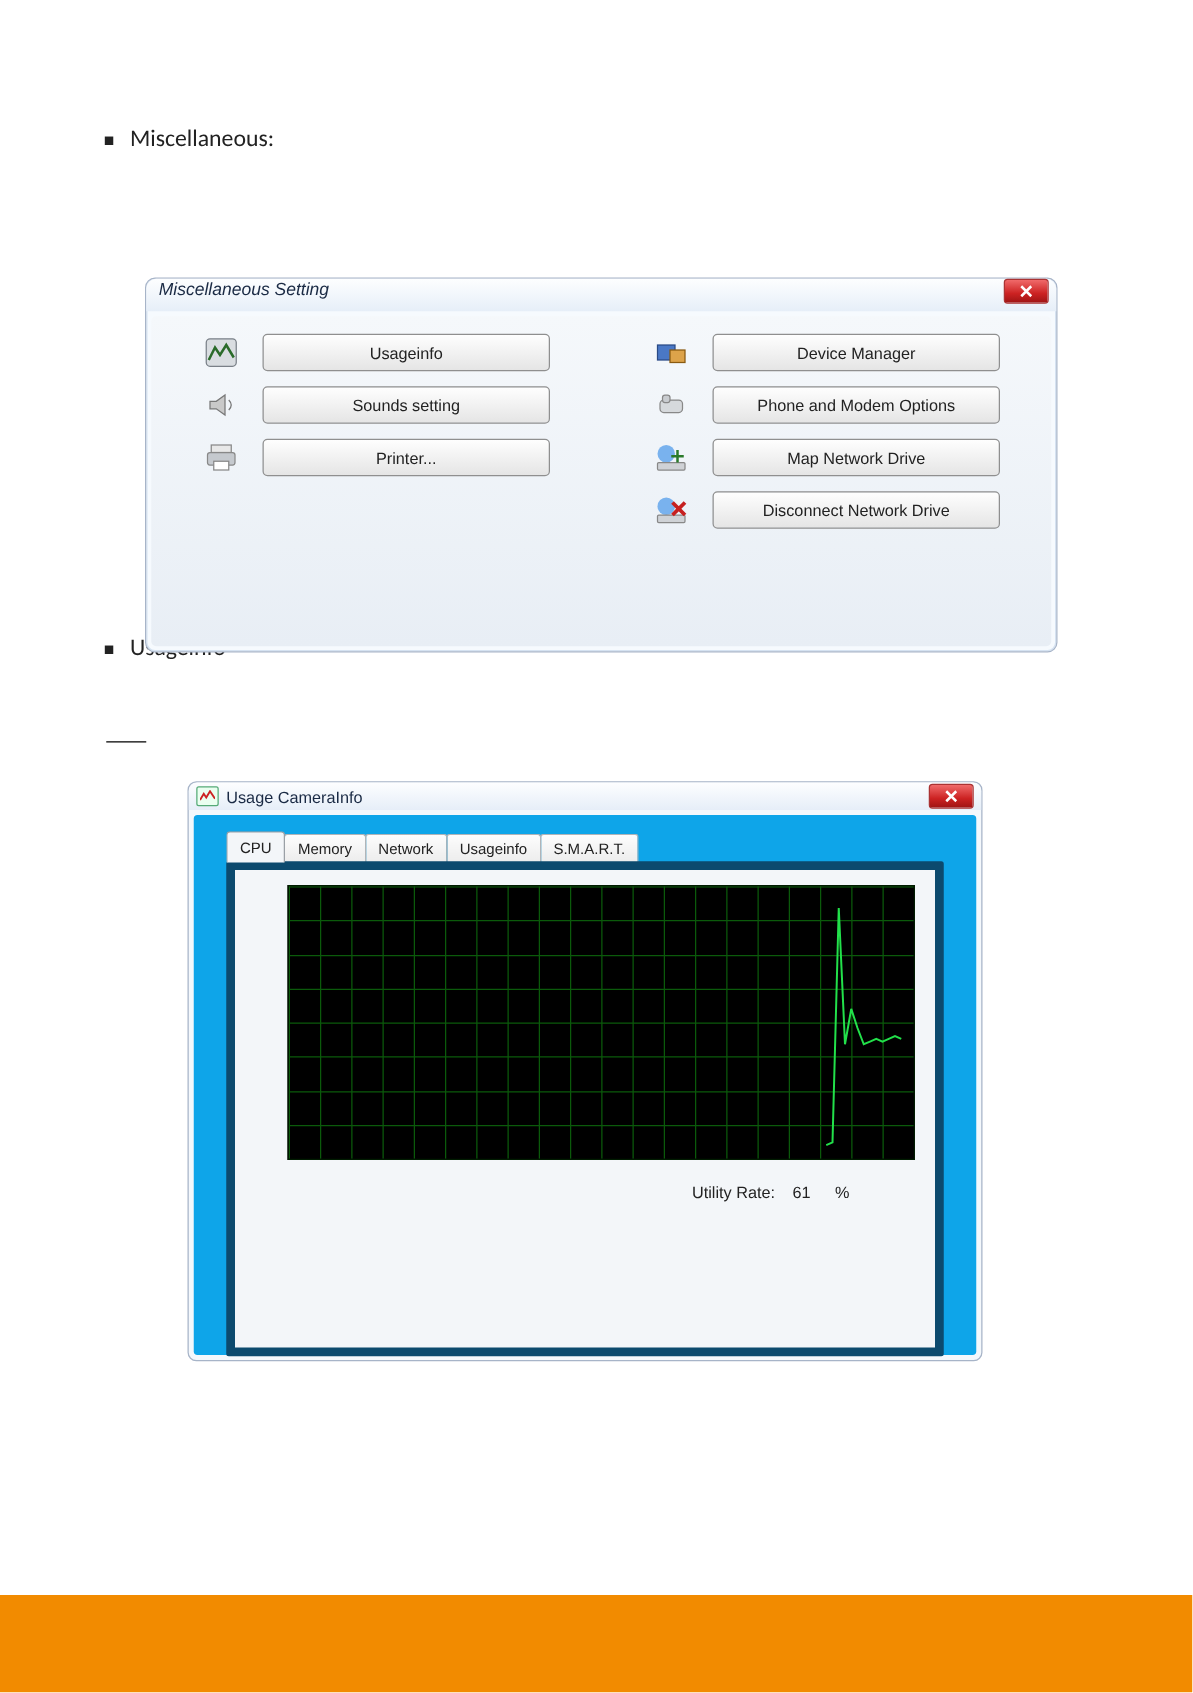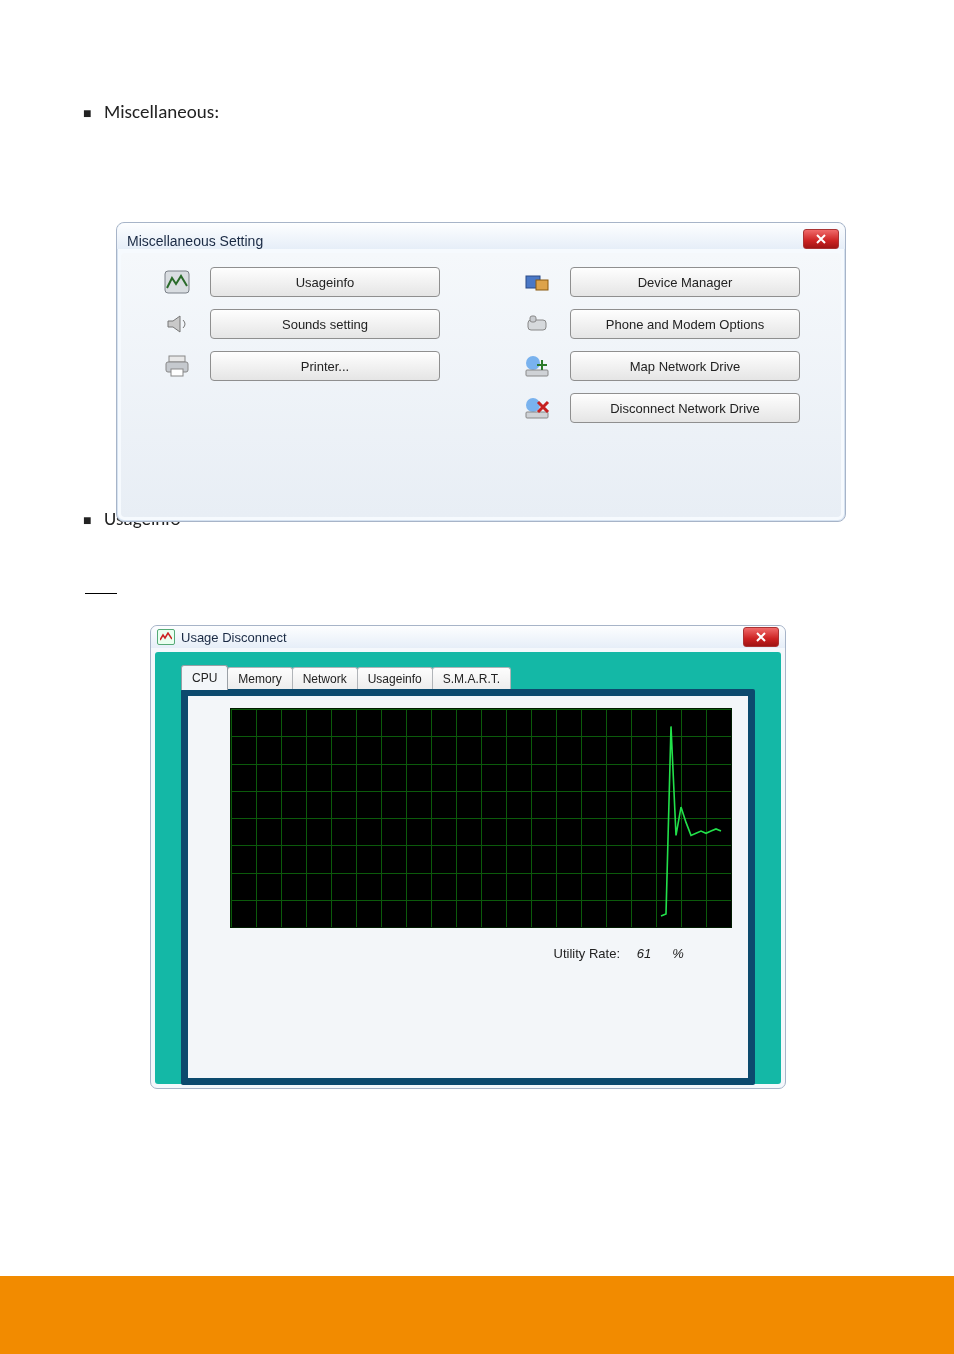--- a/index.html
+++ b/index.html
@@ -30,24 +30,24 @@
     position: absolute; left: 116px; top: 222px;
     width: 728px; height: 298px;
     border: 1px solid #a7b4c8;
     border-radius: 8px;
     background: #f6fafe;
     box-shadow: 0 0 0 1px #d5e2f1 inset;
   }
   .misc-title {
     position: absolute; left: 0; right: 0; top: 0; height: 26px;
     padding-left: 10px;
-    display: flex; align-items: flex-end; justify-content: space-between;
+    display: flex; align-items: flex-start; justify-content: space-between;
     border-top-left-radius: 8px; border-top-right-radius: 8px;
     background: linear-gradient(#fdfeff,#e6eef8);
-    color: #1a2a44; font-size: 14px;
+    color: #1a2a44; font-size: 14px; font-style: italic;
   }
   .misc-title .spacer { flex: 1; }
   .close-btn {
     width: 34px; height: 18px; margin-right: 6px;
     border: 1px solid #a33; border-radius: 3px;
     background: linear-gradient(#f06a6a,#c22 60%,#a01414);
     display: flex; align-items: center; justify-content: center;
   }
   .close-btn svg { width: 10px; height: 10px; }
   .misc-body {
@@ -87,21 +87,21 @@
     border-top-left-radius: 7px; border-top-right-radius: 7px;
     color: #1a2a44; font-size: 13px;
   }
   .usage-title .tt { display:flex; align-items:center; gap:6px; padding-left:6px;}
   .usage-title .appicon {
     width: 16px; height: 14px; border:1px solid #5a7; border-radius:2px;
     background: #eafff0; display:flex; align-items:center; justify-content:center;
   }
   .usage-body {
     position: absolute; left: 4px; right: 4px; top: 26px; bottom: 4px;
-    background: #14b8a6; border-radius: 3px;
+    background: #0ea5e9; border-radius: 3px;
   }
 
   
   .tabstrip {
     position: absolute; left: 26px; top: 14px; height: 24px;
     display: flex; align-items: flex-end;
   }
   .tab {
     height: 22px; padding: 0 10px;
     display: flex; align-items: center;
@@ -130,21 +130,21 @@
     background: #000;
     border: 1px solid #001b00;
   }
   .chart .grid line { stroke: #0b5a0b; stroke-width: 1; }
   .chart .trace { stroke: #22e04a; stroke-width: 1.6; fill: none; }
 
   .util {
     position: absolute; right: 60px; top: 250px;
     font-size: 13px; color: #222; display: flex; gap: 14px; align-items:center;
   }
-  .util .val, .util .unit { min-width: 20px; text-align: center; font-style: italic; }
+  .util .val, .util .unit { min-width: 20px; text-align: left; }
 
   
   .footer {
     position: absolute; left: 0; right: 0; bottom: 0; height: 78px;
     background: #f28b00;
   }
 </style>
 </head>
 <body>
 
@@ -251,21 +251,21 @@
   </div>
 
   <div class="usage-dlg">
     <div class="usage-title">
       <span class="tt">
         <span class="appicon">
           <svg width="12" height="10" viewBox="0 0 12 10">
               <polyline points="0,8 3,3 5,6 8,1 12,7" fill="none" stroke="#c22" stroke-width="1.5"></polyline>
             </svg>
         </span>
-        <span>Usage Disconnect</span>
+        <span>Usage CameraInfo</span>
       </span>
       <div class="close-btn">
         <svg viewBox="0 0 10 10">
             <path d="M1 1 L9 9 M9 1 L1 9" stroke="#fff" stroke-width="2"></path>
           </svg>
       </div>
     </div>
 
     <div class="usage-body">
       <div class="tabstrip">

